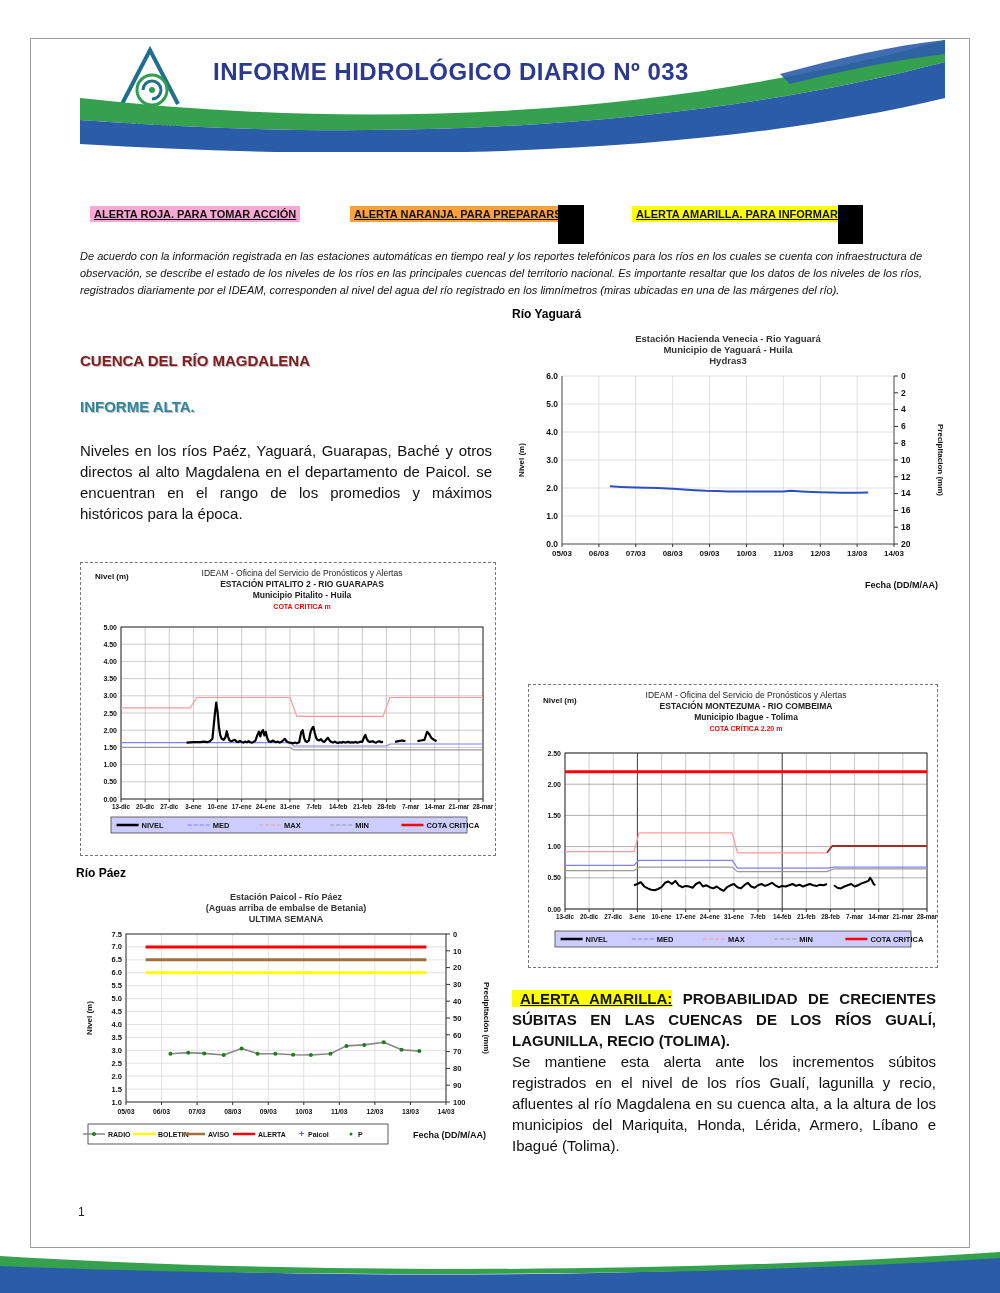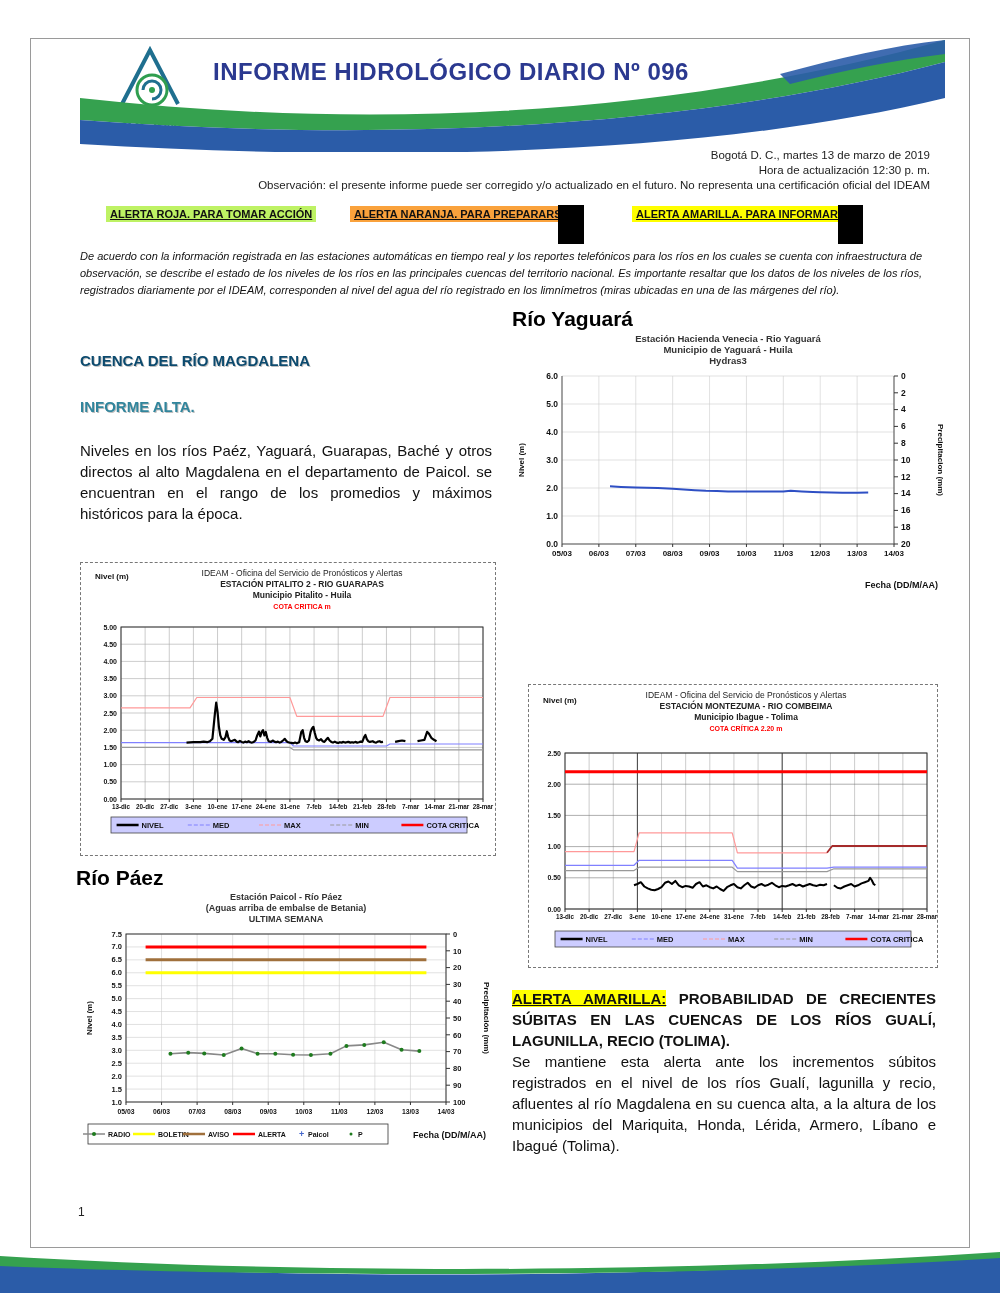--- a/index.html
+++ b/index.html
@@ -8,65 +8,60 @@
   .page-border{position:absolute;left:30px;top:38px;width:938px;height:1208px;border:1px solid #9a9a9a;}
   .abs{position:absolute;}
   .report-title{font-size:24px;font-weight:bold;color:#2B3990;letter-spacing:0.5px;}
   .date-block{font-size:11.5px;text-align:right;line-height:15px;color:#222;}
   .alert-chip{font-size:11px;font-weight:bold;text-decoration:underline;color:#111;
               padding:2px 4px;white-space:nowrap;}
   .redact{background:#000;}
   .intro{font-size:11px;font-style:italic;text-align:justify;line-height:17px;color:#111;}
   .h1{font-size:16px;font-weight:bold;color:#17375E;text-shadow:1px 1px 0 rgba(0,0,0,.25);
       border-bottom:2px solid #17375E;display:inline-block;padding-bottom:1px;}
-  .h2{font-size:15px;font-weight:bold;color:#0c4a6e;text-shadow:1px 1px 0 rgba(0,0,0,.25);}
+  .h2{font-size:15px;font-weight:bold;color:#7f1d1d;text-shadow:1px 1px 0 rgba(0,0,0,.25);}
   .h3{font-size:15px;font-weight:bold;color:#31859C;text-shadow:1px 1px 0 rgba(0,0,0,.25);}
   .body-par{font-size:15px;text-align:justify;line-height:21px;color:#111;}
-  .chart-h{font-size:21px;font-weight:bold;color:#000;}
+  .chart-h{font-size:12px;font-weight:bold;color:#000;}
   .chart-box{background:#fff;}
   .dashed{border:1px dashed #777;}
   .alert-note{font-size:15px;text-align:justify;line-height:21px;color:#111;}
-  .alert-label{background:#FFFF00;font-weight:bold;text-decoration:underline;}
+  .alert-label{background:#FFFF00;font-weight:bold;text-decoration:underline;padding-left:8px;}
   .alert-bold{font-weight:bold;}
   .page-num{font-size:12px;color:#222;}
   svg{font-family:"Liberation Sans",sans-serif;}
 </style>
 </head>
 <body>
 
 <div class="page">
   <div class="page-border"></div>
 
   <div class="abs" style="left:108px;top:42px;width:84px;height:98px;">
     <svg width="84" height="98" viewBox="0 0 84 98">
       <path d="M14,62 L42,8 L70,62" fill="none" stroke="#1F6F8F" stroke-width="4"></path>
       <circle cx="44" cy="48" r="15" fill="none" stroke="#2F9E4F" stroke-width="3"></circle>
       <path d="M44,48 m-9,0 a9,9 0 1,1 9,9" fill="none" stroke="#1F6F8F" stroke-width="3"></path>
       <circle cx="44" cy="48" r="3" fill="#2F9E4F"></circle>
       <text x="42" y="90" text-anchor="middle" font-size="17" font-weight="bold" fill="#2F9E4F">IDEAM</text>
     </svg>
   </div>
 
-  <div class="abs report-title" style="left:213px;top:58px;">INFORME HIDROLÓGICO DIARIO Nº 096</div>
+  <div class="abs report-title" style="left:213px;top:58px;">INFORME HIDROLÓGICO DIARIO Nº 033</div>
 
   <div class="abs" style="left:80px;top:40px;width:865px;height:112px;pointer-events:none;">
     <svg width="865" height="112" viewBox="0 0 865 112">
       <path d="M0,58 C300,92 600,74 865,0 L865,22 C620,86 320,104 0,80 Z" fill="#35A14F"></path>
       <path d="M0,80 C320,104 620,86 865,22 L865,58 C640,112 340,124 0,104 Z" fill="#2B5CA8"></path>
       <path d="M700,34 C760,18 810,6 865,0 L865,14 C815,20 765,30 710,44 Z" fill="#2B5CA8" opacity="0.9"></path>
     </svg>
   </div>
 
-  <div class="abs date-block" style="left:90px;top:148px;width:840px;">
-    <div>Bogotá D. C., martes 13 de marzo de 2019</div>
-    <div>Hora de actualización 12:30 p. m.</div>
-    <div>Observación: el presente informe puede ser corregido y/o actualizado en el futuro. No representa una certificación oficial del IDEAM</div>
-  </div>
-
-  <div class="abs alert-chip" style="left:90px;top:206px;background:#bef264;margin-left:16px;">ALERTA ROJA. PARA TOMAR ACCIÓN</div>
+
+  <div class="abs alert-chip" style="left:90px;top:206px;background:#f9a8d4;">ALERTA ROJA. PARA TOMAR ACCIÓN</div>
   <div class="abs alert-chip" style="left:350px;top:206px;background:#FAA23C;">ALERTA NARANJA. PARA PREPARARSE</div>
   <div class="abs alert-chip" style="left:632px;top:206px;background:#FFFF00;">ALERTA AMARILLA. PARA INFORMARSE</div>
   <div class="abs redact" style="left:558px;top:205px;width:26px;height:39px;"></div>
   <div class="abs redact" style="left:838px;top:205px;width:25px;height:39px;"></div>
 
   <div class="abs intro" style="left:80px;top:248px;width:842px;">De acuerdo con la información registrada en las estaciones automáticas en tiempo real y los reportes telefónicos para los ríos en los cuales se cuenta con infraestructura de observación, se describe el estado de los niveles de los ríos en las principales cuencas del territorio nacional. Es importante resaltar que los datos de los niveles de los ríos, registrados diariamente por el IDEAM, corresponden al nivel del agua del río registrado en los limnímetros (miras ubicadas en una de las márgenes del río).</div>
 
   <div class="abs h2" style="left:80px;top:352px;">CUENCA DEL RÍO MAGDALENA</div>
   <div class="abs h3" style="left:80px;top:398px;">INFORME ALTA.</div>
   <div class="abs body-par" style="left:80px;top:440px;width:412px;">Niveles en los ríos Paéz, Yaguará, Guarapas, Baché y otros directos al alto Magdalena en el departamento de Paicol. se encuentran en el rango de los promedios y máximos históricos para la época.</div>

